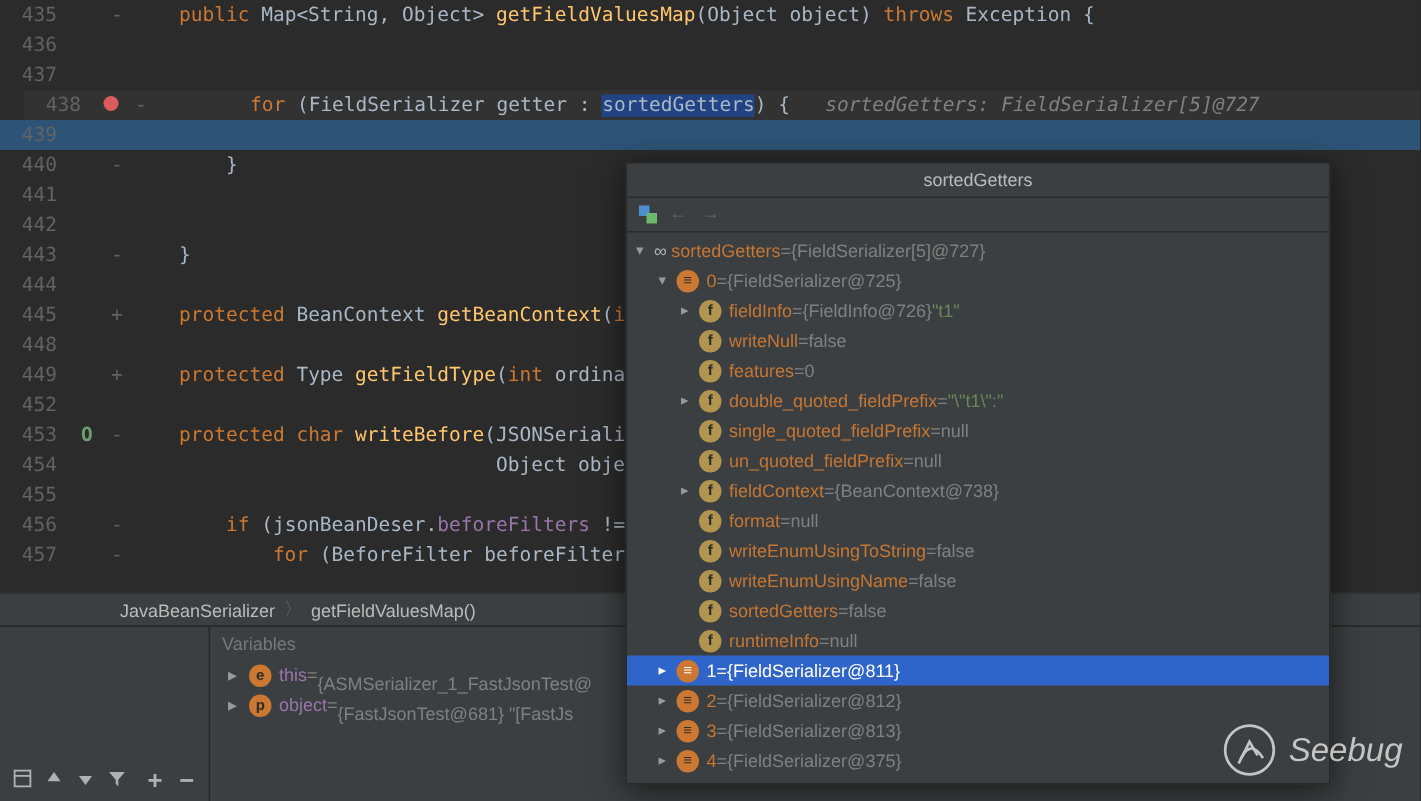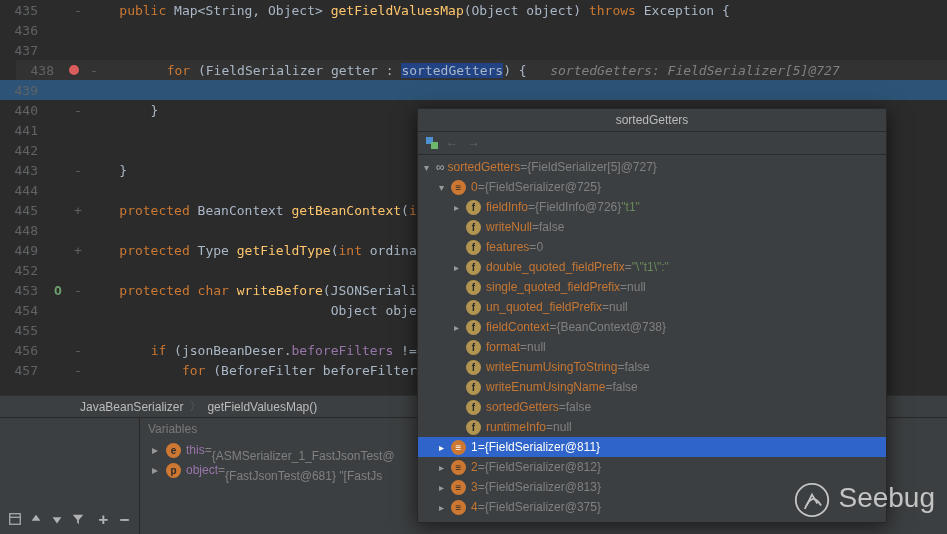--- a/index.html
+++ b/index.html
@@ -64,21 +64,21 @@
 .tree-row.selected { background: #2f65ca; }
 .tree-row.selected span { color: #fff !important; }
 .indent { width: 15px; flex-shrink: 0; }
 .arrow-t { width: 12px; color: #999; font-size: 10px; }
 .infin { color: #afb1b3; margin-right: 3px; }
 .p-name { color: #c57633; }
 .p-eq { color: #808080; }
 .p-val { color: #808080; }
 .p-str { color: #6a8759; }
 
-.logo { position: absolute; right: 12px; bottom: 16px; display: flex; align-items: flex-start; gap: 8px; color: #dcdcdc; font-family: sans-serif; font-size: 28px; opacity: 0.85; }
+.logo { position: absolute; right: 12px; bottom: 16px; display: flex; align-items: center; gap: 8px; color: #dcdcdc; font-family: sans-serif; font-size: 22px; opacity: 0.85; font-style: italic; }
 .logo svg { width: 36px; height: 36px; }
 </style>
 </head>
 <body>
 
 <div class="editor" id="editor">
     <div class="code-line ">
       <div class="gutter">435</div>
       <div class="bp-col"></div>
       <div class="fold-col">-</div>

